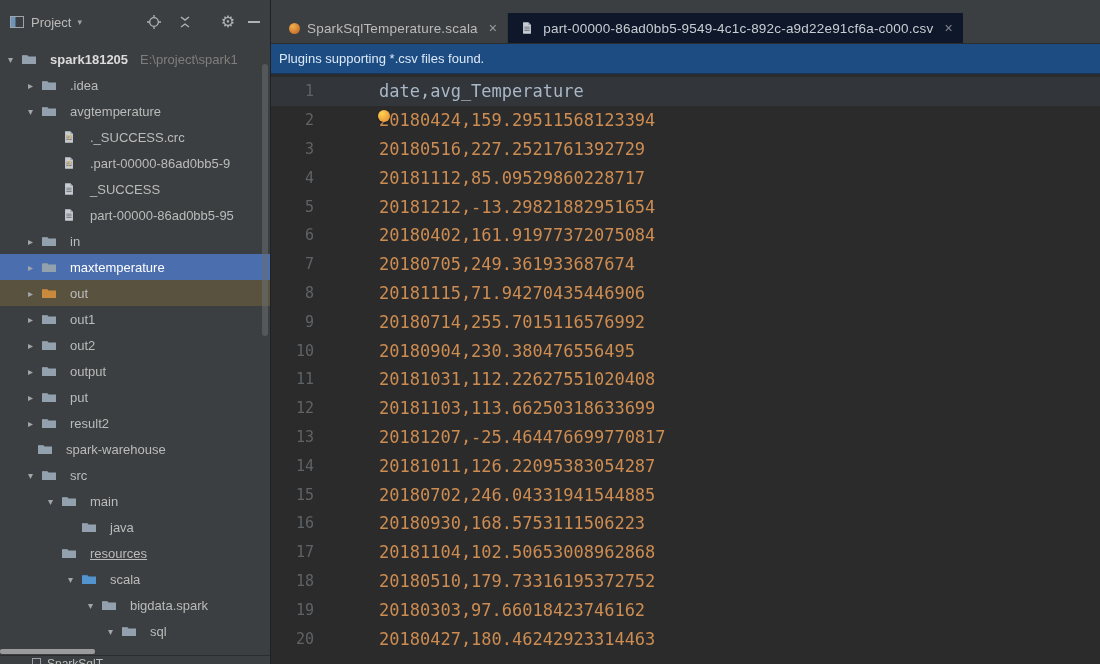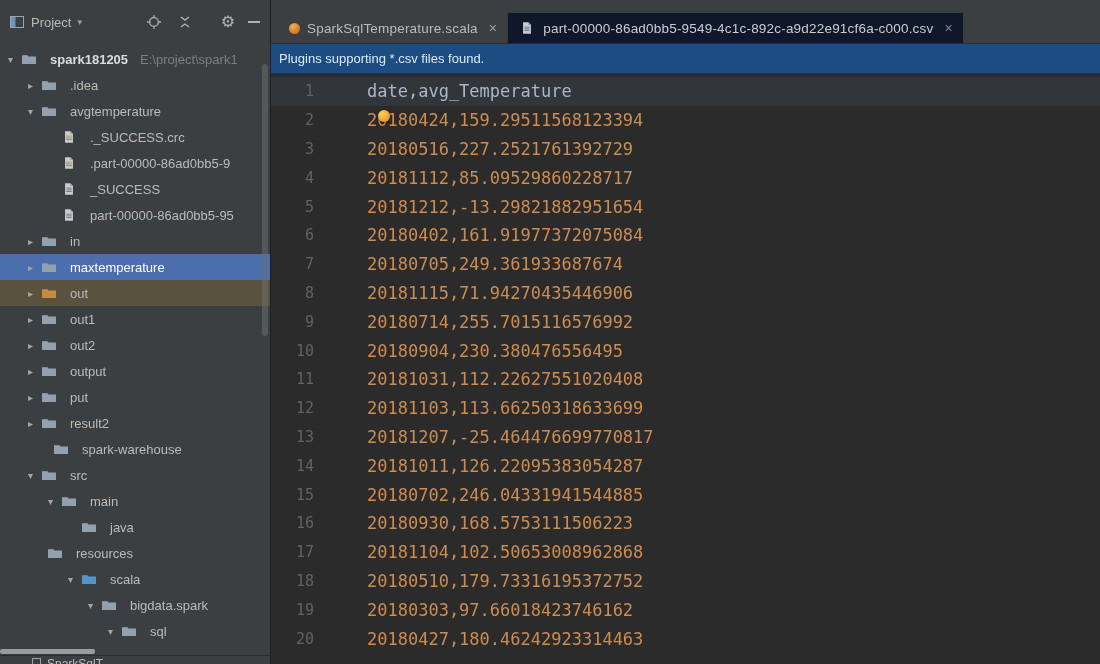--- a/index.html
+++ b/index.html
@@ -54,21 +54,21 @@
 
   .banner { height:30px; flex:0 0 30px; background:var(--banner-bg,#1C4C82); color:#DCE9F8;
             display:flex; align-items:center; padding:0 8px; font-size:13px;
             border-bottom:1px solid #12365C; }
 
   .editor { flex:1; overflow:hidden; font-family:"DejaVu Sans Mono","Liberation Mono",monospace;
             font-size:17px; padding-top:3px; }
   .ed-row { height:28.8px; display:flex; align-items:center; position:relative; }
   .ed-row.current { background:#32353A; }
   .ed-num { width:90px; min-width:90px; text-align:right; padding-right:47px; color:#606366; font-size:15px; }
-  .ed-text { white-space:pre; padding-left:6px; }
+  .ed-text { white-space:pre; padding-left:6px;margin-left:12px; }
   .ed-text.hdr { color:var(--csv-header,#A9B7C6); }
   .ed-text.dat { color:var(--csv-data,#CC8C52); }
   .bulb { position:absolute; left:107px; top:4px; width:12px; height:12px; border-radius:50%;
           background:radial-gradient(circle at 35% 30%, #FFD34D, #E8973C 75%);
           box-shadow:0 1px 2px rgba(0,0,0,.45); }
 </style>
 </head>
 <body>
 
 <div class="app">
@@ -262,21 +262,21 @@
         <div class="tree-row" style="padding-left: 22px;">
           <span class="tw-arrow">▸</span>
           <span class="tw-icon">
             <svg width="16" height="16" viewBox="0 0 16 16">
               <path d="M1 4.2V13h14V5.6H7.6L6.2 3.9H1.8z" fill="#93A1AE"></path>
               <path d="M1 4.2h5.2l.4.5H1z" fill="rgba(0,0,0,.18)"></path>
             </svg>
           </span>
           <span class="tw-label">result2</span>
         </div>
-        <div class="tree-row" style="padding-left: 34px;">
+        <div class="tree-row" style="padding-left: 18px;">
           <span class="tw-arrow"></span>
           <span class="tw-icon">
             <svg width="16" height="16" viewBox="0 0 16 16">
               <path d="M1 4.2V13h14V5.6H7.6L6.2 3.9H1.8z" fill="#93A1AE"></path>
               <path d="M1 4.2h5.2l.4.5H1z" fill="rgba(0,0,0,.18)"></path>
             </svg>
           </span>
           <span class="tw-label">spark-warehouse</span>
         </div>
         <div class="tree-row" style="padding-left: 22px;">
@@ -302,21 +302,21 @@
         <div class="tree-row" style="padding-left: 62px;">
           <span class="tw-arrow"></span>
           <span class="tw-icon">
             <svg width="16" height="16" viewBox="0 0 16 16">
               <path d="M1 4.2V13h14V5.6H7.6L6.2 3.9H1.8z" fill="#93A1AE"></path>
               <path d="M1 4.2h5.2l.4.5H1z" fill="rgba(0,0,0,.18)"></path>
             </svg>
           </span>
           <span class="tw-label">java</span>
         </div>
-        <div class="tree-row" style="padding-left: 28px;">
+        <div class="tree-row" style="padding-left: 42px; text-decoration: underline;">
           <span class="tw-arrow"></span>
           <span class="tw-icon">
             <svg width="16" height="16" viewBox="0 0 16 16">
               <path d="M1 4.2V13h14V5.6H7.6L6.2 3.9H1.8z" fill="#93A1AE"></path>
               <path d="M1 4.2h5.2l.4.5H1z" fill="rgba(0,0,0,.18)"></path>
             </svg>
           </span>
           <span class="tw-label">resources</span>
         </div>
         <div class="tree-row" style="padding-left: 62px;">

